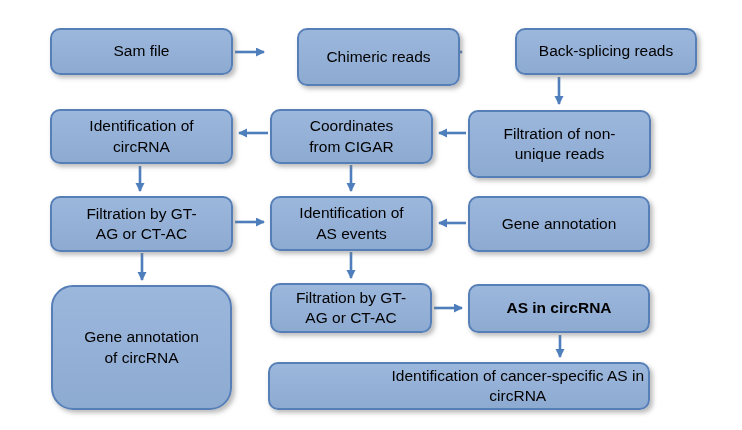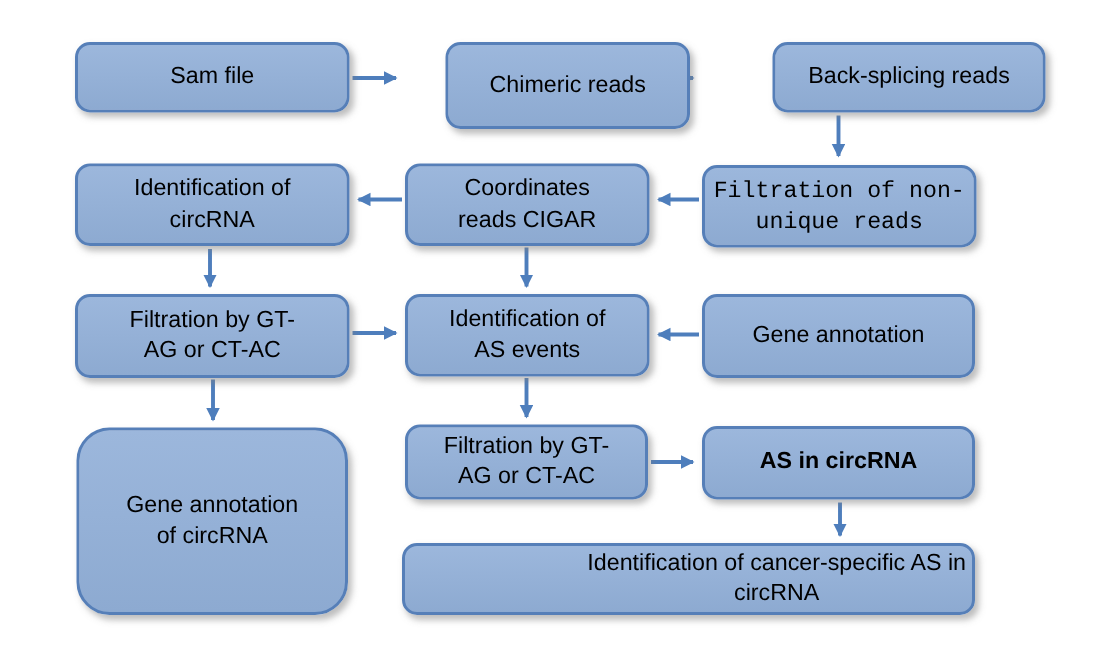--- a/index.html
+++ b/index.html
@@ -86,24 +86,24 @@
     <span class="lbl">Back-splicing reads</span>
   </div>
 
   <div class="box" style="left:50px; top:109px; width:183px; height:55px;">
     <span class="lbl">Identification of
 circRNA</span>
   </div>
 
   <div class="box" style="left:270px; top:109px; width:163px; height:55px;">
     <span class="lbl">Coordinates
-reads CIGAR</span>
+from CIGAR</span>
   </div>
 
-  <div class="box" style="left:468px; top:110px; width:183px; height:55px;font-family:Liberation Mono, monospace;">
+  <div class="box" style="left:468px; top:110px; width:183px; height:68px;">
     <span class="lbl">Filtration of non-
 unique reads</span>
   </div>
 
   <div class="box" style="left:50px; top:196px; width:183px; height:56px;">
     <span class="lbl">Filtration by GT-
 AG or CT-AC</span>
   </div>
 
   <div class="box" style="left:270px; top:196px; width:163px; height:55px;">

